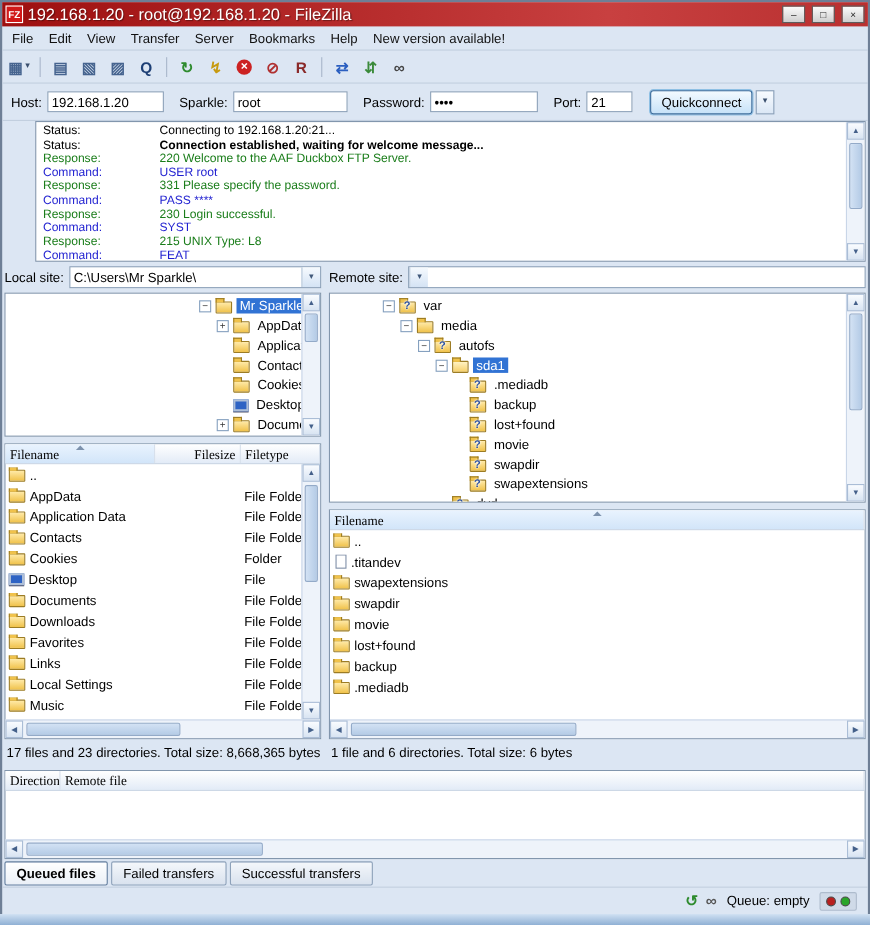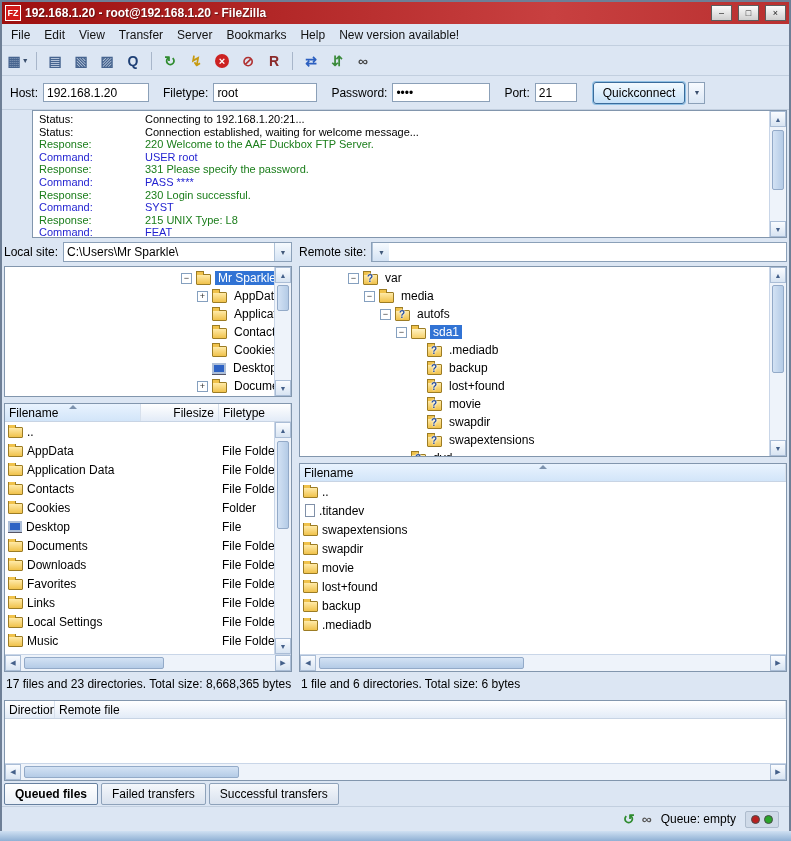--- a/index.html
+++ b/index.html
@@ -10,21 +10,21 @@
   .frame-top{position:absolute;top:0;left:0;right:0;height:2px;background:#6e7f96;}
   .frame-left{position:absolute;top:0;left:0;bottom:10px;width:2px;background:#6e7f96;}
   .frame-right{position:absolute;top:0;right:0;bottom:10px;width:2px;background:#6e7f96;}
   .frame-bottom{position:absolute;top:831px;left:0;right:0;height:10px;background:linear-gradient(to bottom,#cfe0f2,#8fb0d4);}
 
   .titlebar{position:absolute;top:2px;left:2px;right:2px;height:22px;
     background:linear-gradient(to right,#9d0f0f,#c84040 70%,#b93030);
     display:flex;align-items:center;padding:0 3px;gap:4px;}
   .app-icon{width:16px;height:16px;background:#d11919;border:1px solid #fff;color:#fff;
     font-size:9px;font-weight:bold;display:flex;align-items:center;justify-content:center;flex:none;}
-  .title-text{flex:1;color:#fff;font-weight:bold;font-size:12px;white-space:nowrap;overflow:hidden;text-shadow:1px 1px 1px rgba(0,0,0,.4);}
+  .title-text{flex:1;color:#fff;font-weight:normal;font-size:15px;white-space:nowrap;overflow:hidden;text-shadow:1px 1px 1px rgba(0,0,0,.4);}
   .win-btn{width:21px;height:16px;border:1px solid #5c5c5c;background:linear-gradient(#fbfbfb,#cfcfcf);
     font-size:9px;line-height:1;font-family:inherit;color:#222;display:inline-flex;align-items:center;justify-content:center;padding:0;margin-left:2px;}
 
   .menubar{position:absolute;top:24px;left:2px;right:2px;height:22px;display:flex;align-items:center;
     padding-left:2px;border-bottom:1px solid #c2cfdf;}
   .menu-item{padding:3px 7px;font-size:12px;color:#111;white-space:nowrap;}
 
   .toolbar{position:absolute;top:46px;left:2px;right:2px;height:30px;display:flex;align-items:center;
     padding:2px 4px;gap:2px;border-bottom:1px solid #c2cfdf;}
   .tb-btn{width:24px;height:23px;background:transparent;border:1px solid transparent;display:flex;
@@ -97,21 +97,21 @@
   .icon.open{background:linear-gradient(#fff3c4,#f6d06a);}
   .icon.desktop{width:14px;height:11px;background:#2e63c4;border:2px solid #aebfd8;box-shadow:0 1px 0 #556;}
   .icon.file{width:10px;height:13px;background:#fff;border:1px solid #8090a8;margin-left:2px;}
   .qmark{position:absolute;left:3px;top:-2px;font-size:10px;font-weight:bold;color:#2a4f9e;
     text-shadow:0 0 2px #fff, 0 0 2px #fff;}
 
   .flist{position:absolute;background:#fff;border:1px solid #8296ad;}
   #local-list{top:403px;left:4px;width:288px;height:269px;}
   #remote-list{top:463px;left:299px;right:4px;height:209px;}
   .list-header{position:absolute;top:0;left:0;right:0;height:18px;display:flex;
-    background:linear-gradient(#ffffff,#eef3fa 60%,#e2ebf7);border-bottom:1px solid #c8d4e4;}
+    background:linear-gradient(#ffffff,#eef3fa 60%,#e2ebf7);border-bottom:1px solid #c8d4e4;font-family:Liberation Serif, serif;}
   .hcell{position:relative;border-right:1px solid #d7e0ec;font-size:12px;padding:2px 4px;white-space:nowrap;overflow:hidden;}
   .hcell.sorted{background:linear-gradient(#e9f3fe,#d2e5f9);}
   .sort-tri{position:absolute;top:1px;left:50%;margin-left:-4px;width:0;height:0;
     border-left:4px solid transparent;border-right:4px solid transparent;border-bottom:4px solid #7d92ad;}
   .list-rows{position:absolute;top:18px;left:0;right:0;bottom:17px;overflow:hidden;}
   #local-list .list-rows{right:17px;}
   .lrow{height:19px;display:flex;align-items:center;font-size:12px;}
   .c-name{display:flex;align-items:center;padding-left:3px;overflow:hidden;white-space:nowrap;}
   #local-list .c-name{width:136px;flex:none;}
   #local-list .c-size{width:78px;flex:none;text-align:right;padding-right:8px;white-space:nowrap;}
@@ -214,39 +214,39 @@
         <span class="tb-glyph" style="color: rgb(58, 138, 58);">⇵</span>
       </button>
       <button class="tb-btn">
         <span class="tb-glyph" style="color: rgb(68, 68, 68);">∞</span>
       </button>
     </div>
 
   <div class="quickbar">
     <label>Host:</label>
     <input class="qc-input host" value="192.168.1.20" style="">
-    <label class="spaced">Filetype:</label>
+    <label class="spaced">Sparkle:</label>
     <input class="qc-input user" value="root" style="">
     <label class="spaced">Password:</label>
     <input class="qc-input pass" value="••••" style="">
     <label class="spaced">Port:</label>
     <input class="qc-input port" value="21" style="">
     <button class="qc-btn">Quickconnect</button>
     <button class="qc-drop"><span>▼</span></button>
   </div>
 
   <div class="log">
     <div class="log-lines">
         <div class="log-row">
           <span class="log-label" style="color: rgb(0, 0, 0);">Status:</span>
           <span class="log-text" style="color: rgb(0, 0, 0);">Connecting to 192.168.1.20:21...</span>
         </div>
         <div class="log-row">
           <span class="log-label" style="color: rgb(0, 0, 0);">Status:</span>
-          <span class="log-text" style="color: rgb(0, 0, 0);">Connection established, waiting for welcome message...</span>
+          <span class="log-text" style="color: rgb(0, 0, 0); font-weight: bold;">Connection established, waiting for welcome message...</span>
         </div>
         <div class="log-row">
           <span class="log-label" style="color: rgb(26, 125, 26);">Response:</span>
           <span class="log-text" style="color: rgb(26, 125, 26);">220 Welcome to the AAF Duckbox FTP Server.</span>
         </div>
         <div class="log-row">
           <span class="log-label" style="color: rgb(31, 31, 208);">Command:</span>
           <span class="log-text" style="color: rgb(31, 31, 208);">USER root</span>
         </div>
         <div class="log-row">

